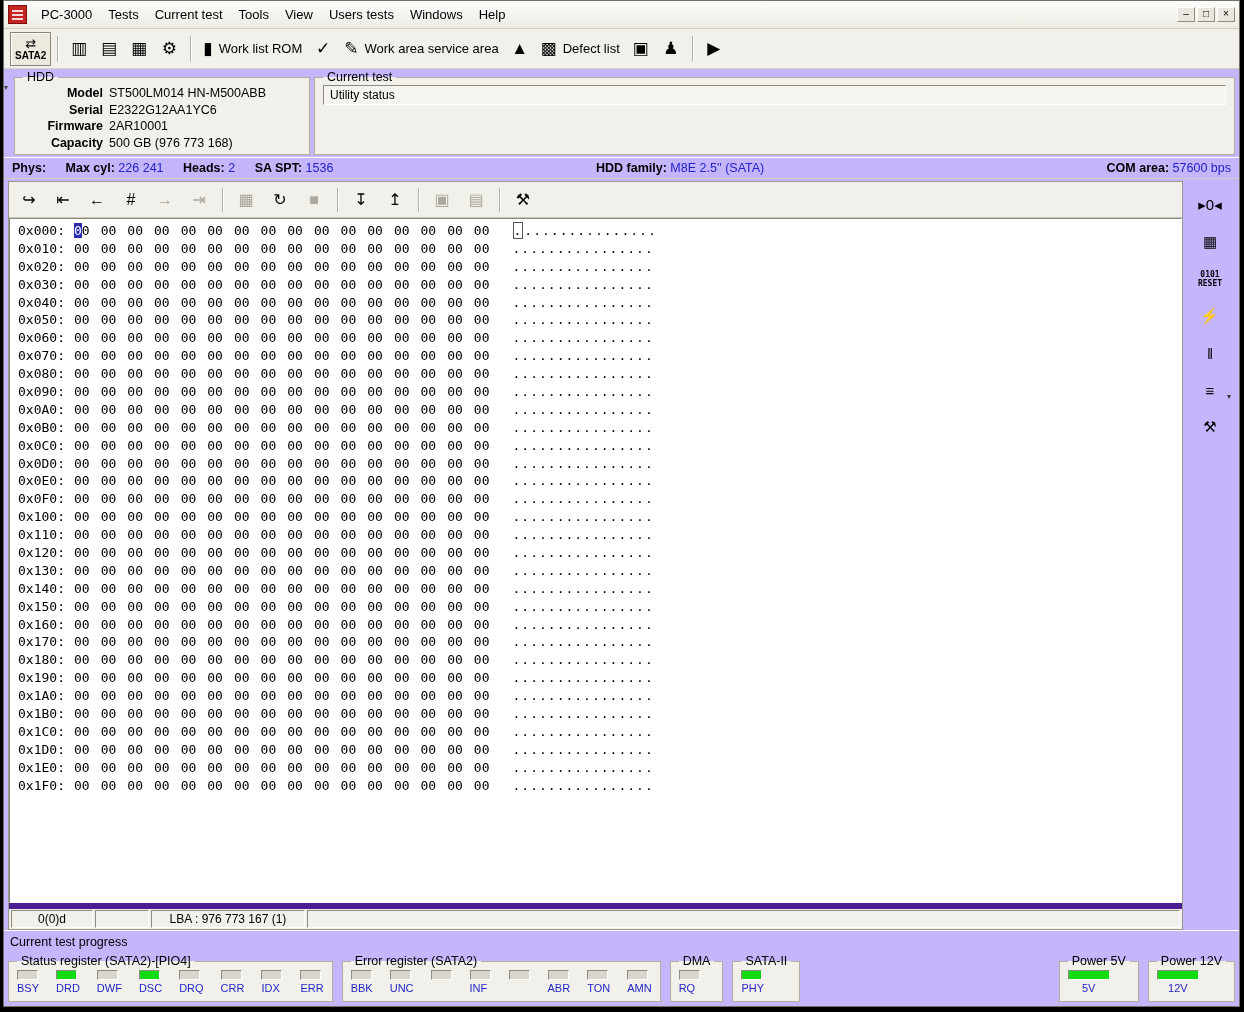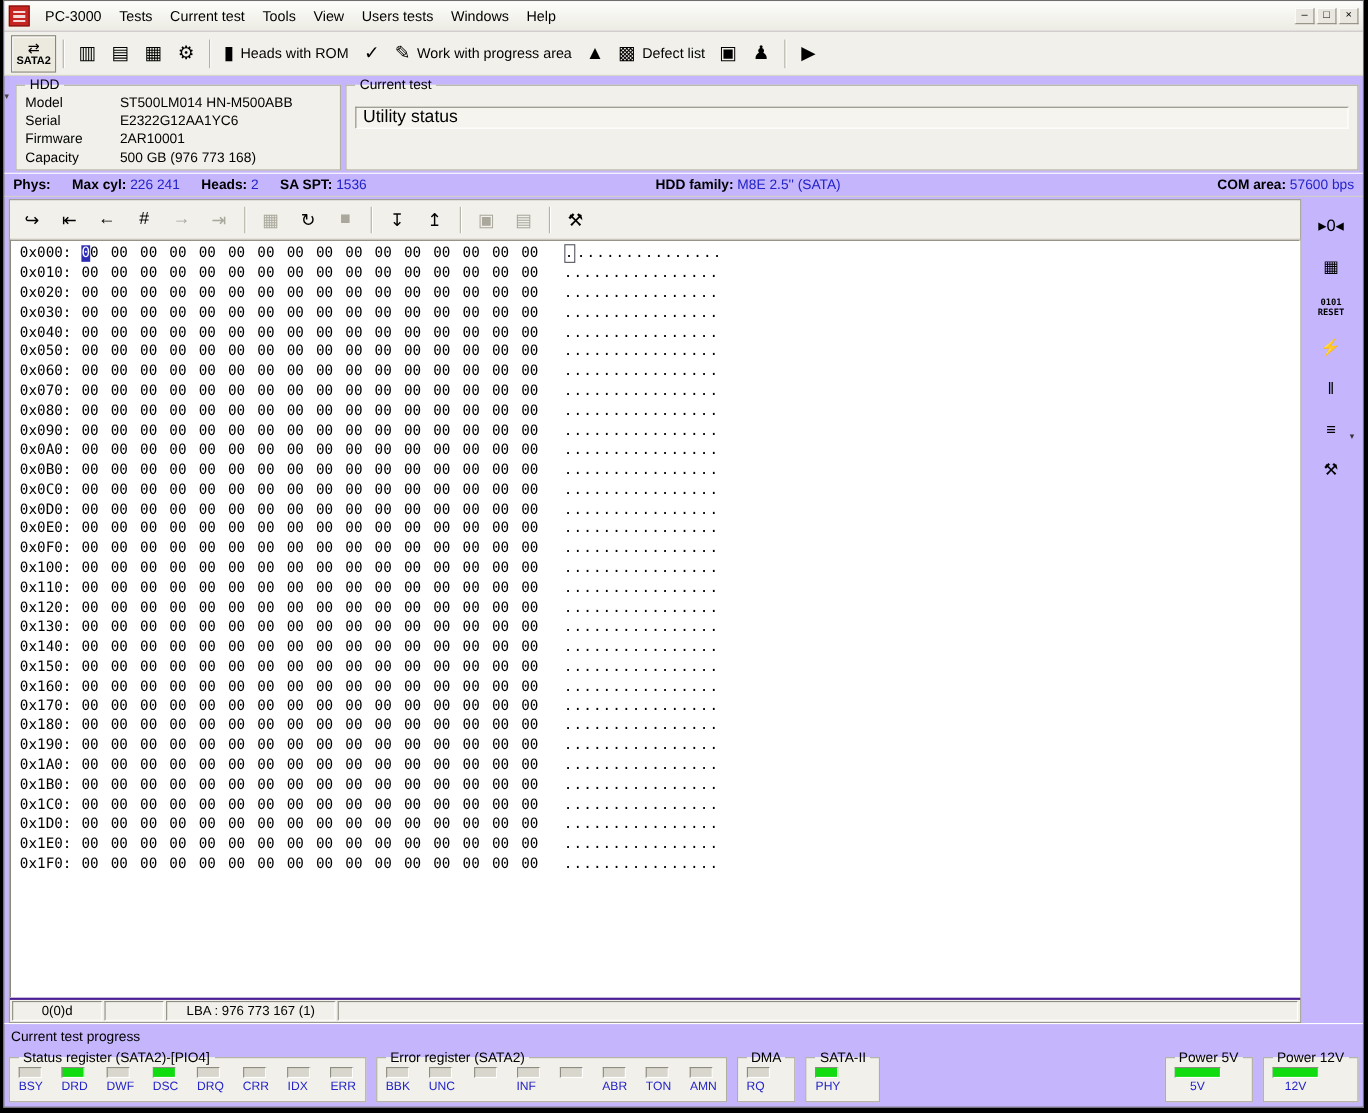--- a/index.html
+++ b/index.html
@@ -33,24 +33,24 @@
 .sata-label{font-size:10px;font-weight:bold;line-height:11px}
 .tb-sep{width:1px;height:26px;background:#b3b1a4;box-shadow:1px 0 0 #fff;margin:0 6px;flex:0 0 1px}
 
 
 .info-row{flex:0 0 88px;display:flex;gap:4px;padding:1px 4px 2px;position:relative}
 .collapse-glyph{position:absolute;left:0;top:14px;font-size:8px;color:#444}
 fieldset.group{border:1px solid #b0ae9f;padding:1px 8px 3px;background:#f1f0ea}
 fieldset.group legend{padding:0 4px;font-size:12.5px}
 .hdd-group{width:296px;flex:0 0 296px;margin-left:6px}
 .hdd-fields{display:grid;grid-template-columns:80px 1fr;column-gap:6px;line-height:16.5px;font-size:12.5px}
-.hdd-label{font-weight:normal;text-align:left}
+.hdd-label{font-weight:bold;text-align:right}
 .ct-group{flex:1;display:flex;flex-direction:column}
 .sunken{border:1px solid;border-color:#8c8a7e #fff #fff #8c8a7e;background:#f5f4ee}
-.status-strip{height:20px;line-height:18px;padding:0 6px;font-size:16px;margin-top:12px}
+.status-strip{height:20px;line-height:18px;padding:0 6px;font-size:12px;margin-top:0}
 .op-group{margin-top:2px;padding:2px 6px 3px}
 .op-strip{height:16px}
 
 
 .phys-bar{flex:0 0 22px;position:relative;display:flex;align-items:center;padding:0 8px;
   border-top:1px solid #fff;border-bottom:1px solid #d3d1c5;font-size:12.5px}
 .phys-bar b{font-weight:bold}
 .blue{color:#2222c8}
 .phys-left span{margin-right:6px}
 .phys-left .gap{margin-right:16px}
@@ -68,21 +68,21 @@
 .hx-sep{width:1px;height:24px;background:#b3b1a4;box-shadow:1px 0 0 #fff;margin:0 5px}
 .hex-view{flex:1;background:#fff;border:1px solid;border-color:#8c8a7e #fff #fff #8c8a7e;
   overflow:hidden;padding:3px 0 0 8px}
 .hex-row{height:17.9px;line-height:17.9px;font-family:"DejaVu Sans Mono",monospace;
   font-size:13px;white-space:nowrap}
 .addr{display:inline-block;width:48px;margin-right:8px}
 .byte{display:inline-block;margin-right:11px}
 .cursor-char{background:#2b2bb4;color:#fff}
 .ascii{margin-left:12px;letter-spacing:1px}
 .ascii-cursor{border:1px solid #55555e;margin-right:1px}
-.hex-status{flex:0 0 22px;display:flex;gap:2px;padding:1px 2px;border-top:2px solid #4c1d95}
+.hex-status{flex:0 0 22px;display:flex;gap:2px;padding:1px 2px;border-top:6px solid #4c1d95}
 .seg{height:18px;line-height:16px;font-size:12px;text-align:center;padding:0 6px;
   border:1px solid;border-color:#8e8c80 #fff #fff #8e8c80;background:#f1f0ea;white-space:nowrap;overflow:hidden}
 .seg1{width:82px}.seg2{width:54px}.seg3{width:346px}.seg4{width:154px}.seg5{flex:1}
 .right-toolbar{flex:0 0 54px;display:flex;flex-direction:column;align-items:center;
   padding-top:10px;gap:9px}
 .rt-btn{width:36px;height:28px;display:flex;align-items:center;justify-content:center;
   font-size:15px;cursor:default;position:relative;border:1px solid transparent}
 .rt-reset{flex-direction:column;font-size:8px;line-height:9px;font-weight:bold;
   font-family:"DejaVu Sans Mono",monospace}
 .rt-caret{position:absolute;right:-4px;bottom:2px;font-size:8px;color:#333}
@@ -150,28 +150,28 @@
       </div>
       <div class="tb-btn">
         <span class="icon">▦</span>
       </div>
       <div class="tb-btn">
         <span class="icon">⚙</span>
       </div>
       <div class="tb-sep"></div>
       <div class="tb-btn">
         <span class="icon">▮</span>
-        <span class="tb-label">Heads with ROM</span>
+        <span class="tb-label">Work list ROM</span>
       </div>
       <div class="tb-btn">
         <span class="icon">✓</span>
       </div>
       <div class="tb-btn">
         <span class="icon">✎</span>
-        <span class="tb-label">Work with progress area</span>
+        <span class="tb-label">Work area service area</span>
       </div>
       <div class="tb-btn">
         <span class="icon">▲</span>
       </div>
       <div class="tb-btn">
         <span class="icon">▩</span>
         <span class="tb-label">Defect list</span>
       </div>
       <div class="tb-btn">
         <span class="icon">▣</span>

